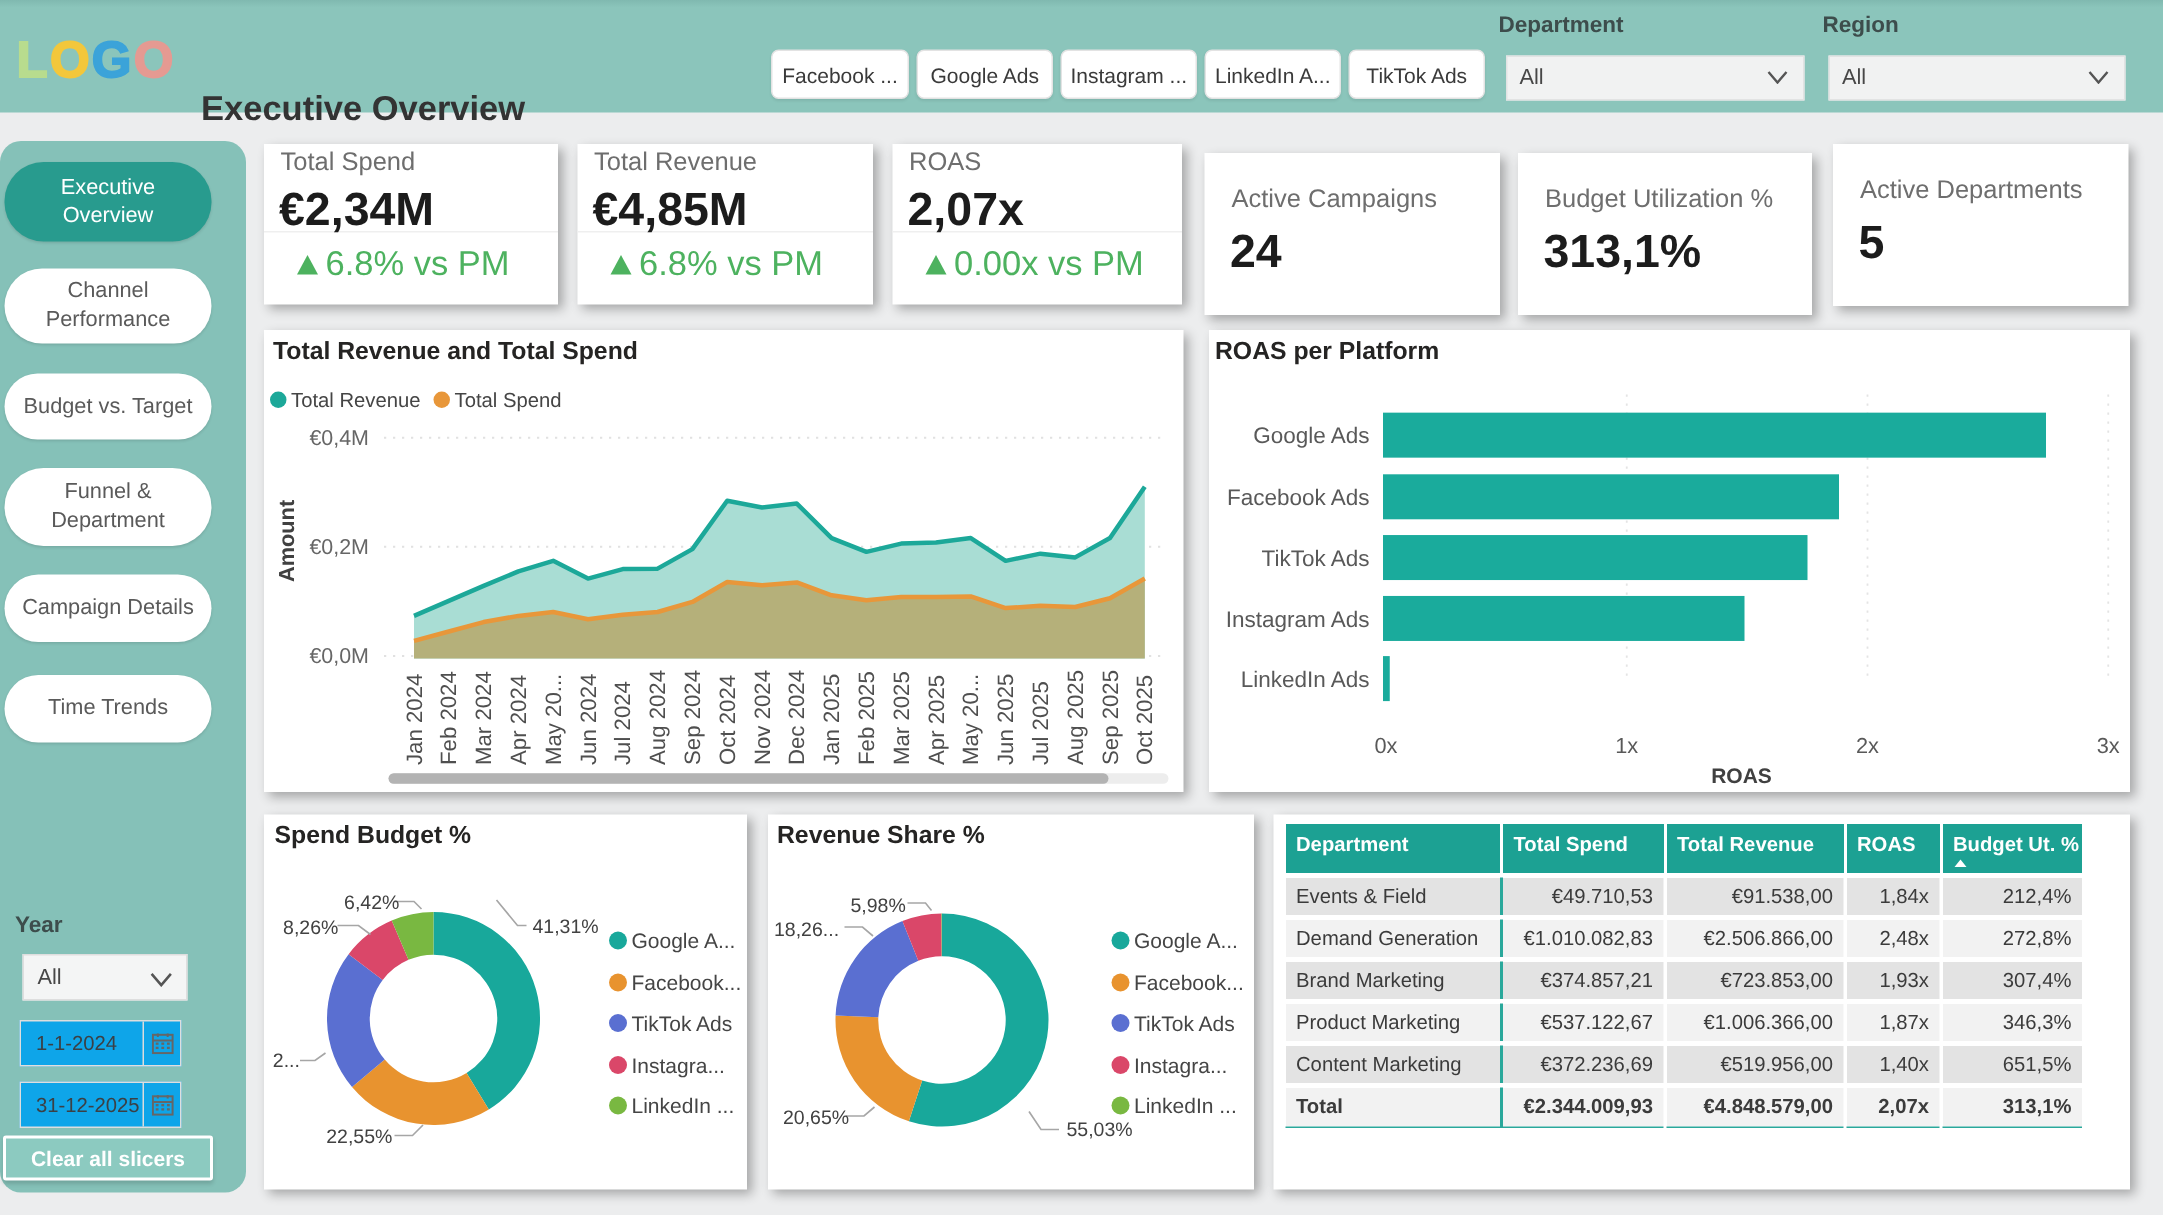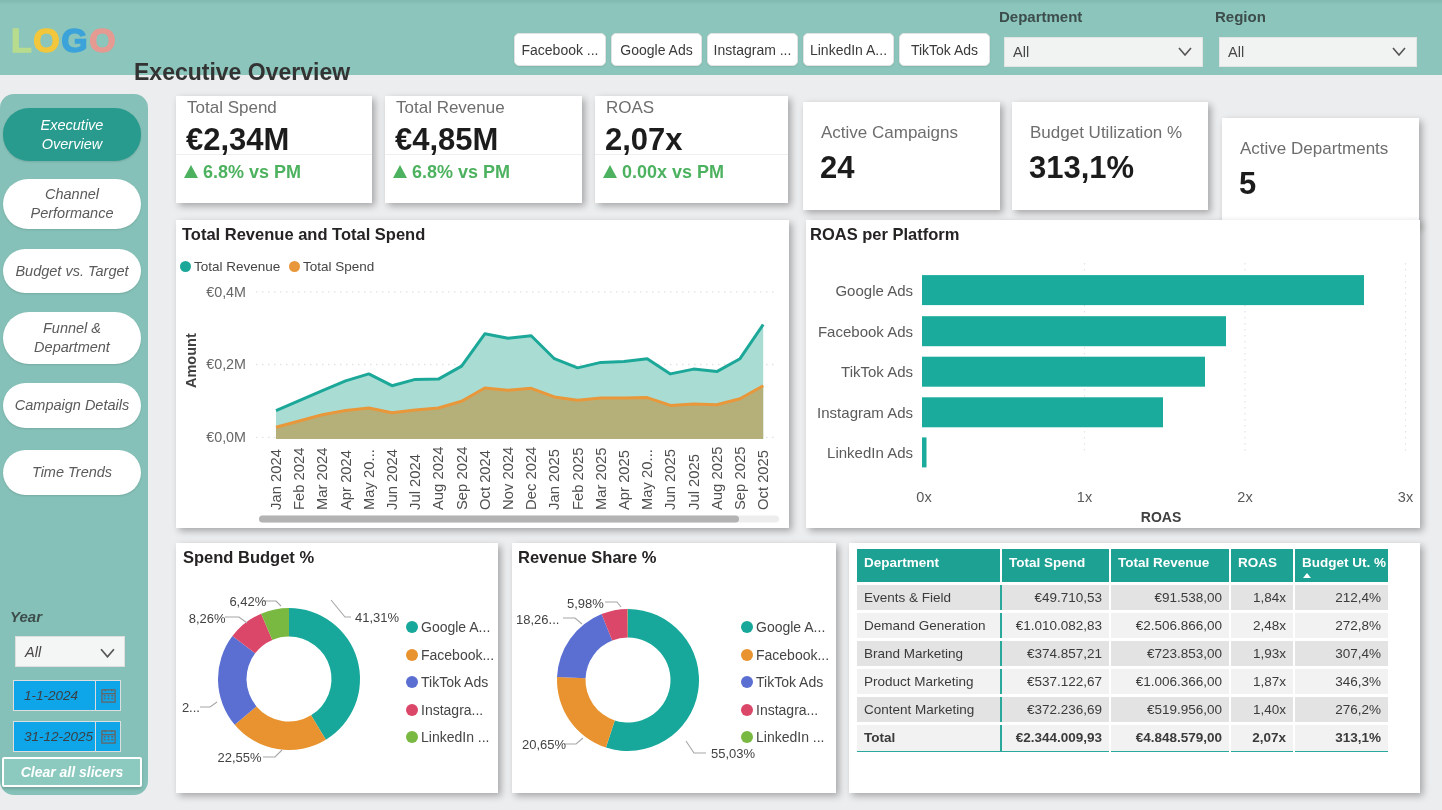--- a/index.html
+++ b/index.html
@@ -14,34 +14,34 @@
 #header { position:absolute; left:0; top:0; width:1442px; height:75px; background:linear-gradient(#80b9b0 0px,#8bc5bb 5px,#8bc5bb 100%);text-decoration:underline; }
 #logo { position:absolute; left:11px; top:21px; font-size:34px; font-weight:bold; letter-spacing:1.5px; }
 #logo span { -webkit-text-stroke:1.3px currentColor; }
 #title { position:absolute; left:134px; top:27px; font-size:23px; font-weight:bold; color:#333;margin-top:32px; }
 .pbtn { position:absolute; top:33px; height:33px; background:#fff; border:1px solid #e3e3e3; border-radius:5px; font-size:14px; color:#3a3a3a; display:flex; align-items:center; justify-content:center; box-shadow:0 1px 2px rgba(0,0,0,0.08); }
 .ddlabel { position:absolute; top:8px; font-size:15px; font-weight:bold; color:#3d4d4c; }
 .dd { position:absolute; top:37px; height:30px; background:#f1f2f2; border:1px solid #e2e3e3; font-size:14.5px; color:#474747; display:flex; align-items:center; padding-left:8px; }
 .chev { position:absolute; right:10px; top:9px; width:14px; height:9px; }
 
 
-#sidebar { position:absolute; left:0; top:94px; width:148px; height:701px; background:#85c1b8; border-radius:14px;font-style:italic; }
+#sidebar { position:absolute; left:0; top:94px; width:164px; height:701px; background:#85c1b8; border-radius:14px; }
 .pill { position:absolute; left:3px; width:138px; border-radius:26px; background:#fff; color:#5a5a5a; font-size:14.5px; display:flex; align-items:center; justify-content:center; text-align:center; line-height:1.3; box-shadow:0 1px 2px rgba(0,0,0,0.12); }
 .pill.active { background:#289b8e; color:#fff; }
 #yearlab { position:absolute; left:10px; top:514px; font-size:15px; font-weight:bold; color:#3d4d4c; }
 #yeardd { position:absolute; left:15px; top:542px; width:110px; height:31px; background:#f4f5f5; border:1px solid #dedede; font-size:14.5px; color:#474747; display:flex; align-items:center; padding-left:9px; }
 .datein { position:absolute; left:13px; width:108px; height:31px; background:#0ea5e9; border:1px solid #dedede; font-size:13.5px; color:#3b4045; display:flex; align-items:center; }
 .datein .txt { flex:1; padding-left:10px; }
 .datein .cal { width:25px; height:100%; border-left:1px solid #dcdcdc; display:flex; align-items:center; justify-content:center; }
 #clearbtn { position:absolute; left:2px; top:663px; width:140px; height:30px; background:#8ccac0; border:2px solid #fff; color:#fff; font-size:14px; font-weight:bold; display:flex; align-items:center; justify-content:center; border-radius:2px; box-shadow:0 2px 3px rgba(0,0,0,0.15); }
 
 
 .kpi-title { position:absolute; left:11px; top:2px; font-size:17px; color:#6e6e6e; }
 .kpi-val { position:absolute; left:10px; top:26px; font-size:31px; font-weight:bold; color:#1c1c1c; }
-.kpi-delta { position:absolute; left:8px; top:66px; font-size:18px; font-weight:bold; color:#4db25f; }
+.kpi-delta { position:absolute; left:22px; top:66px; font-size:23px; font-weight:normal; color:#4db25f; }
 .kpi2-title { position:absolute; left:18px; top:21px; font-size:17px; color:#6e6e6e; }
 .kpi2-val { position:absolute; left:17px; top:48px; font-size:31px; font-weight:bold; color:#1c1c1c; }
 
 
 .lgd { position:absolute; font-size:14px; color:#454545; }
 .dot { display:inline-block; width:12px; height:12px; border-radius:50%; margin-right:3px; vertical-align:-1px; }
 
 
 #tbl { position:absolute; left:8px; top:6px; border-collapse:collapse; font-size:13.5px; color:#3b3b3b; table-layout:fixed; }
 #tbl tr { white-space:nowrap; }
@@ -154,21 +154,21 @@
   <div class="kpi-delta"><span class="tri"></span>0.00x vs PM</div>
 </div>
 <div class="card" style="left:803px; top:102px; width:197px; height:108px;">
   <div class="kpi2-title">Active Campaigns</div>
   <div class="kpi2-val">24</div>
 </div>
 <div class="card" style="left:1012px; top:102px; width:196px; height:108px;">
   <div class="kpi2-title">Budget Utilization %</div>
   <div class="kpi2-val">313,1%</div>
 </div>
-<div class="card" style="left:1222px; top:118px; width:197px; height:108px;">
+<div class="card" style="left:1222px; top:96px; width:197px; height:108px;">
   <div class="kpi2-title">Active Departments</div>
   <div class="kpi2-val">5</div>
 </div>
 
 <div class="card" style="left:176px; top:220px; width:613px; height:308px;">
   <svg width="613" height="308" viewBox="0 0 613 308" style="position:absolute;left:0;top:0">
 <g font-family="Liberation Sans, sans-serif">
 <line x1="80" y1="71.8" x2="601" y2="71.8" stroke="#e1e1e1" stroke-width="1.3" stroke-dasharray="1.5 4.5"></line>
 <line x1="80" y1="144.5" x2="601" y2="144.5" stroke="#e1e1e1" stroke-width="1.3" stroke-dasharray="1.5 4.5"></line>
 <line x1="80" y1="217.3" x2="601" y2="217.3" stroke="#e1e1e1" stroke-width="1.3" stroke-dasharray="1.5 4.5"></line>
@@ -345,21 +345,21 @@
           <td class="sep num">€537.122,67</td>
           <td class="wsep num">€1.006.366,00</td>
           <td class="wsep num">1,87x</td>
           <td class="wsep num">346,3%</td>
         </tr>
     <tr class="odd">
           <td>Content Marketing</td>
           <td class="sep num">€372.236,69</td>
           <td class="wsep num">€519.956,00</td>
           <td class="wsep num">1,40x</td>
-          <td class="wsep num">276,2%</td>
+          <td class="wsep num">651,5%</td>
         </tr>
     <tr class="total">
           <td>Total</td>
           <td class="sep num">€2.344.009,93</td>
           <td class="wsep num">€4.848.579,00</td>
           <td class="wsep num">2,07x</td>
           <td class="wsep num">313,1%</td>
         </tr>
   </tbody>
     </table>

